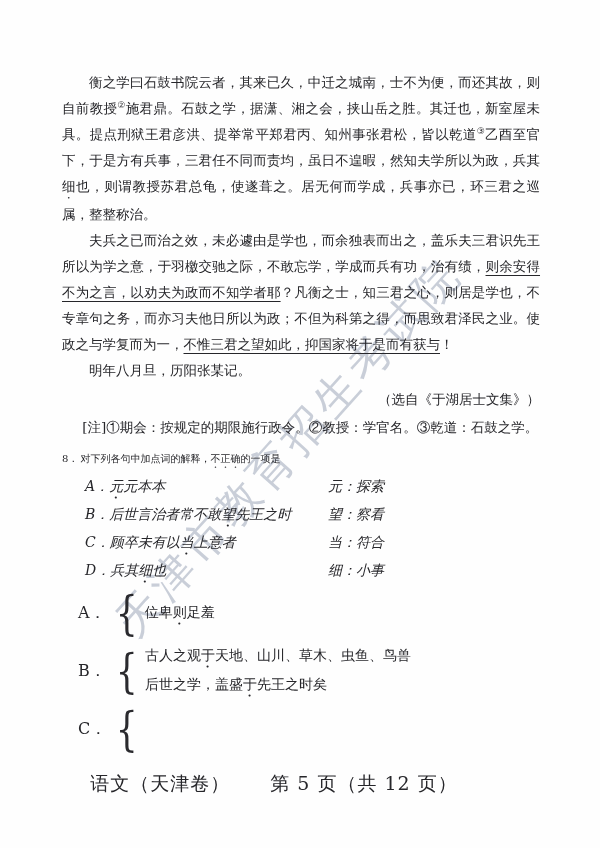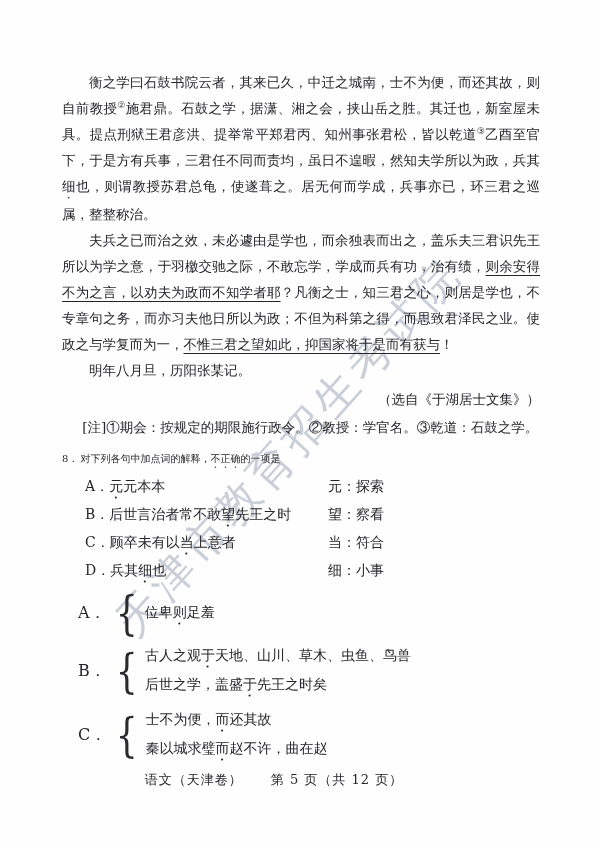--- a/index.html
+++ b/index.html
@@ -63,20 +63,21 @@
     font-size:10px;line-height:26px;
   }
   .qnum{margin-right:2px;}
   .q8-row{
     position:relative;
     margin-left:23px;
     font-size:14px;
     line-height:28px;
     height:28px;
     white-space:nowrap;
+    font-style:italic;
   }
   .q8-expl{position:absolute;left:243px;top:0;}
   .q9-row{
     display:flex;
     align-items:center;
     margin:6px 0 6px 16px;
   }
   .opt-label{flex:0 0 auto;}
   .brace{
     flex:0 0 auto;
@@ -86,21 +87,21 @@
     margin:0 4px 0 6px;
     transform:scaleX(.75);
     color:#2a2a2e;
     font-family:"DejaVu Serif","Liberation Serif",serif;
   }
   .q9-lines{font-size:14px;line-height:27px;}
   .footer{
     position:absolute;
     left:0;top:771px;width:548px;
     text-align:center;
-    font-size:13px;
+    font-size:19px;
     letter-spacing:1px;
     z-index:1;
   }
 </style>
 </head>
 <body>
 
 <div class="page">
   <div class="watermark">天津市教育招生考试院</div>
 
@@ -146,24 +147,20 @@
         <span class="opt-label">B．</span>
         <span class="brace">{</span>
         <div class="q9-lines">
           <div><span>古人之观</span><span class="em-dot">于</span><span>天地、山川、草木、虫鱼、鸟兽</span></div>
           <div><span>后世之学，盖盛</span><span class="em-dot">于</span><span>先王之时矣</span></div>
         </div>
       </div>
       <div class="q9-row">
         <span class="opt-label">C．</span>
         <span class="brace">{</span>
-        <div class="q9-lines">
-          <div><span>士不为便，</span><span class="em-dot">而</span><span>还其故</span></div>
-          <div><span>秦以城求璧</span><span class="em-dot">而</span><span>赵不许，曲在赵</span></div>
-        </div>
       </div>
       <div class="q9-row">
 
         <div class="q9-lines">
           <div></div>
 
         </div>
       </div>
     </div>
 

